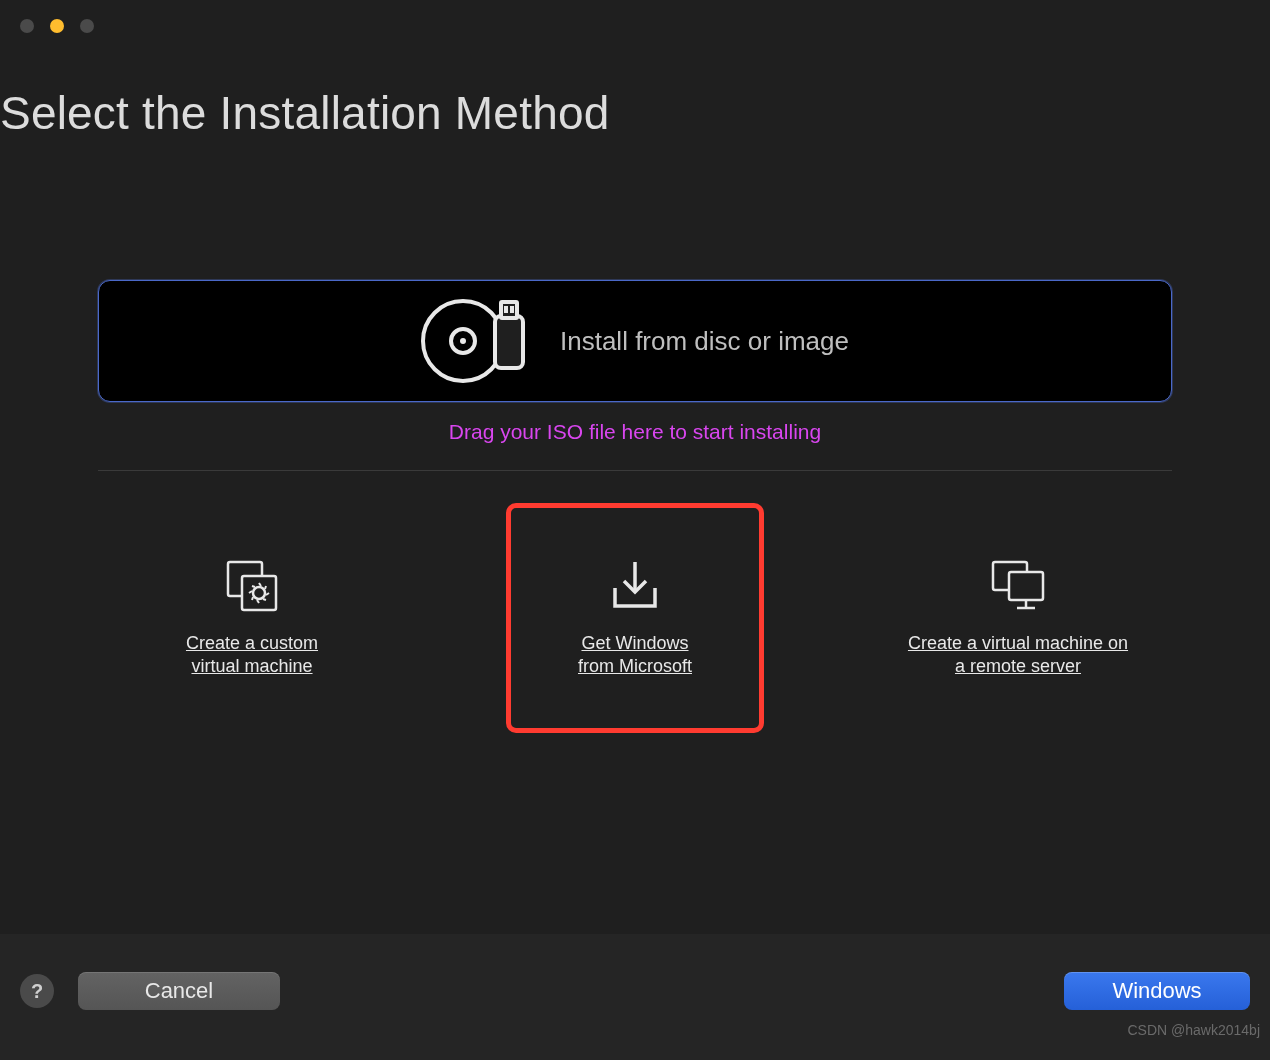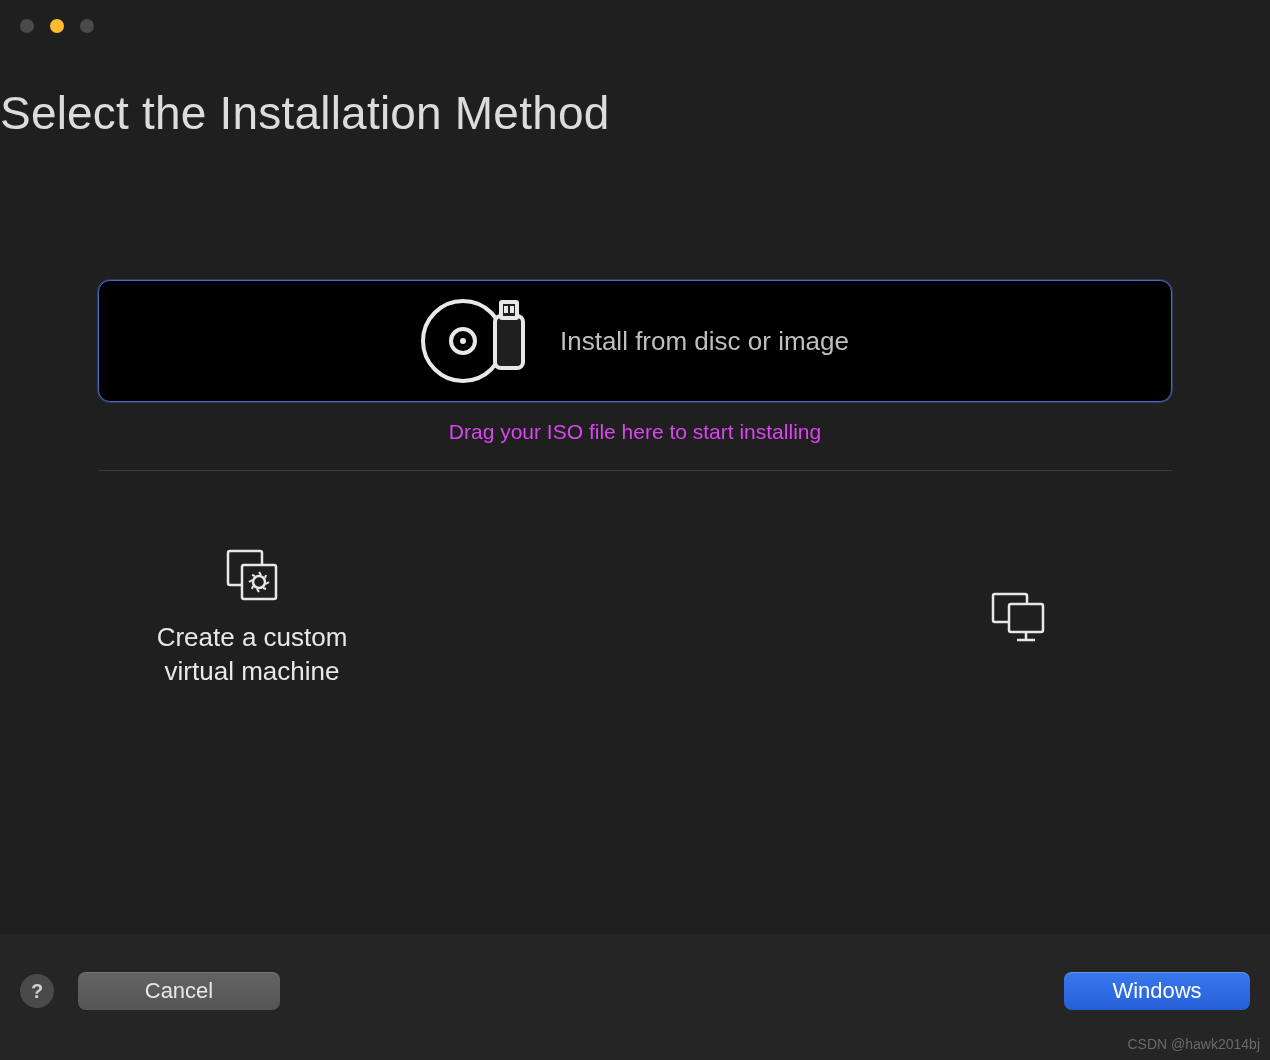--- a/index.html
+++ b/index.html
@@ -81,27 +81,28 @@
       justify-content: center;
       gap: 18px;
       border-radius: 10px;
       cursor: pointer;
     }
     .option-card.highlighted {
       border: 5px solid #ff3b30;
       width: 258px;
     }
     .option-label {
-      font-size: 26px;
+      font-size: 18px;
       color: #e8e8e8;
       text-align: center;
       line-height: 1.3;
       white-space: pre-line;
       max-width: 280px;
       font-weight: 500;
+      text-decoration: underline;
     }
     .footer {
       position: absolute;
       bottom: 0;
       left: 0;
       right: 0;
       height: 126px;
       background: #252525;
       display: flex;
       align-items: center;
@@ -140,21 +141,21 @@
     }
     .spacer { flex: 1; }
     .btn-continue {
       width: 186px;
       background: linear-gradient(#3a78ee, #2560d8);
       color: #fff;
       box-shadow: inset 0 1px 0 rgba(255,255,255,0.2);
     }
     .watermark {
       position: absolute;
-      bottom: 8px;
+      bottom: 22px;
       right: 10px;
       font-size: 14px;
       color: #6a6a6a;
       font-weight: 400;
     }
     svg { display: block; }
   </style>
 </head>
 <body>
 
@@ -195,30 +196,43 @@
           <rect x="4" y="4" width="34" height="34" rx="2"></rect>
           <rect x="18" y="18" width="34" height="34" rx="2" fill="#1f1f1f"></rect>
           <circle cx="35" cy="35" r="6"></circle>
           <path d="M35 25 l2 3 M45 35 l-3 2 M35 45 l-2 -3 M25 35 l3 -2 M42 28 l-1 3 M42 42 l-3 -1 M28 42 l1 -3 M28 28 l3 1" stroke-width="2"></path>
         </svg>
       </span>
       <div class="option-label">Create a custom
 virtual machine</div>
     </div>
 
+    <div class="option-card highlighted">
+      <span>
+        <svg width="52" height="56" viewBox="0 0 52 56" fill="none" stroke="#e8e8e8" stroke-width="3.5">
+          <path d="M26 4 L26 33"></path>
+          <path d="M15 23 L26 34 L37 23"></path>
+          <path d="M6 30 L6 48 L46 48 L46 30"></path>
+        </svg>
+      </span>
+      <div class="option-label">Get Windows
+from Microsoft</div>
+    </div>
 
     <div class="option-card">
       <span>
         <svg width="58" height="56" viewBox="0 0 58 56" fill="none" stroke="#e8e8e8" stroke-width="2.5">
           <rect x="4" y="4" width="34" height="28" rx="2"></rect>
           <rect x="20" y="14" width="34" height="28" rx="2" fill="#1f1f1f"></rect>
           <line x1="37" y1="42" x2="37" y2="50"></line>
           <line x1="28" y1="50" x2="46" y2="50"></line>
         </svg>
       </span>
+      <div class="option-label">Create a virtual machine on
+a remote server</div>
     </div>
 
   </div>
 </div>
 
 <div class="footer">
   <div class="help-btn">?</div>
   <button class="btn btn-cancel">Cancel</button>
   <div class="spacer"></div>
   <button class="btn btn-continue">Windows</button>

